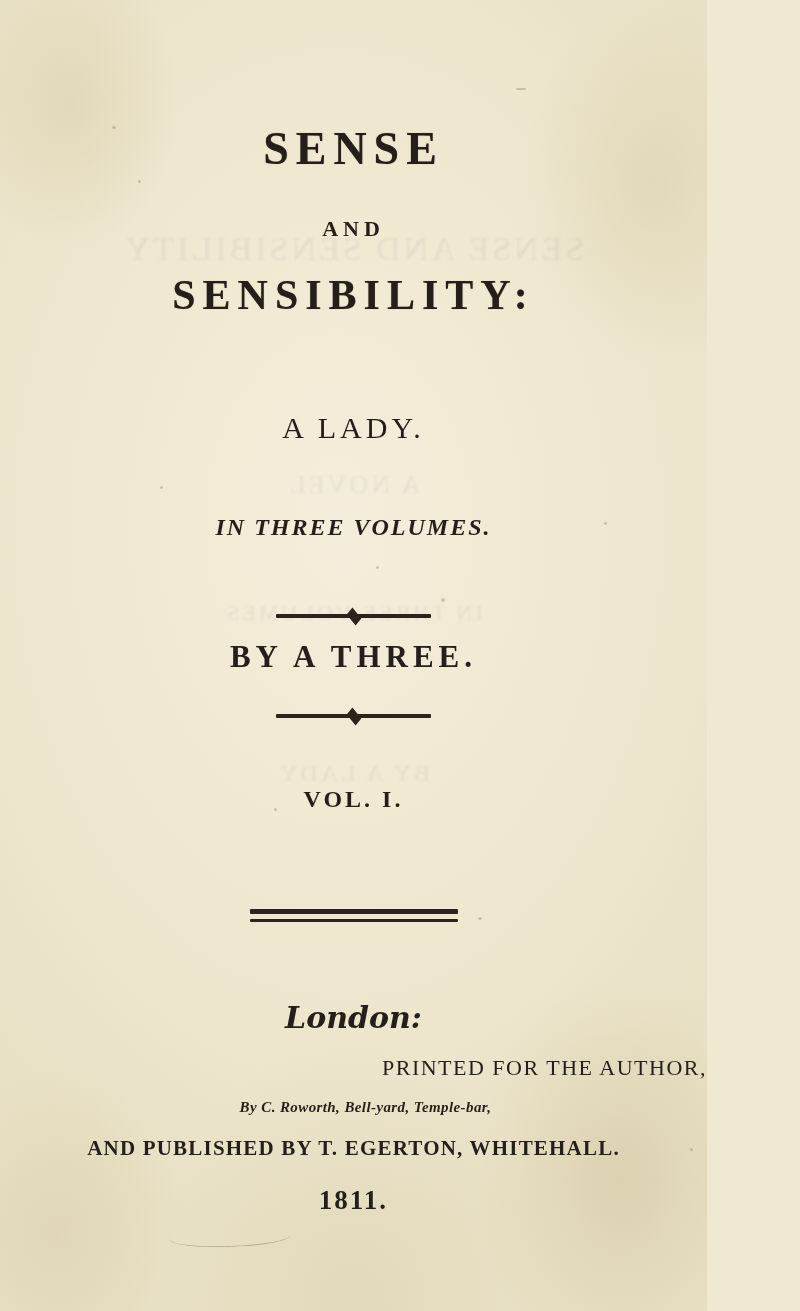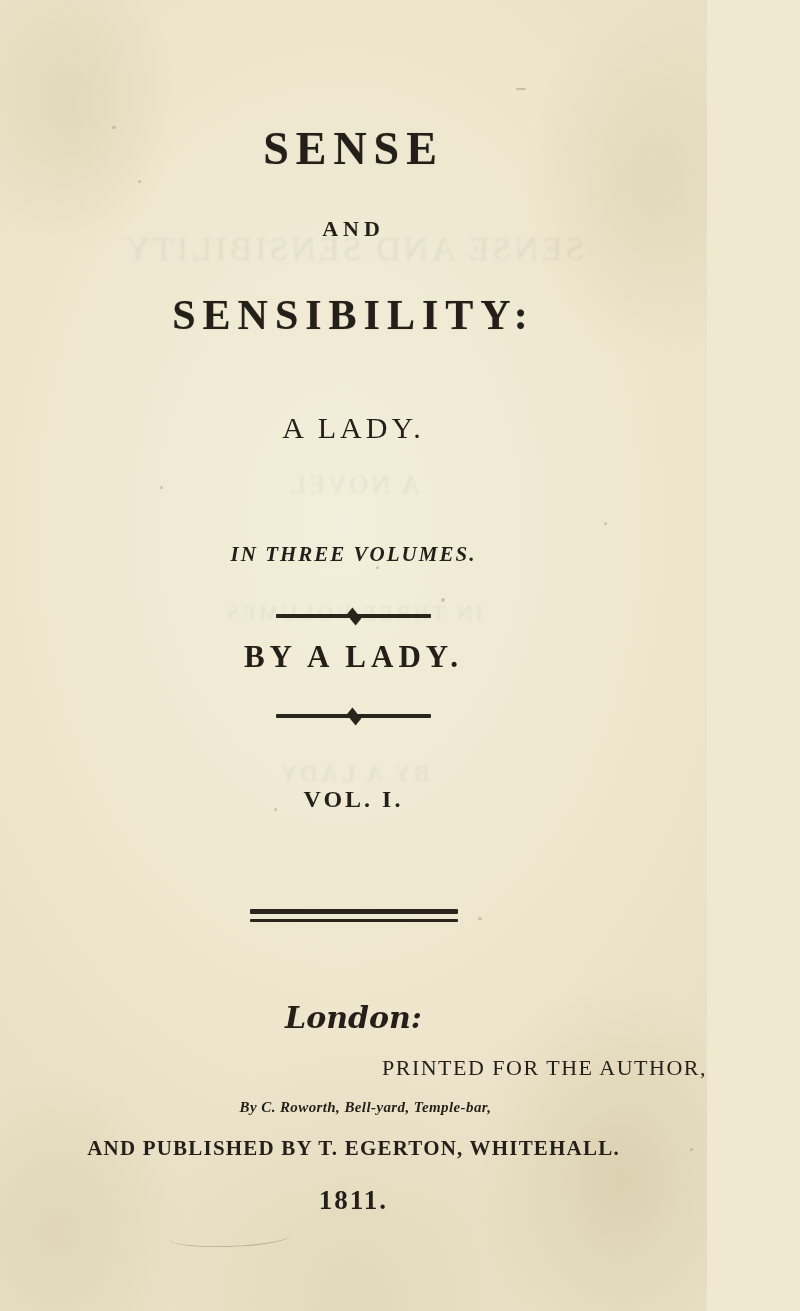--- a/index.html
+++ b/index.html
@@ -81,39 +81,38 @@
     font-weight: 700;
     text-shadow: 0 0 1px rgba(40,34,26,0.35);
   }
   .t-and {
     top: 216px;
     font-size: 22px;
     letter-spacing: 5px;
     font-weight: 700;
   }
   .t-sensibility {
-    top: 291px;
+    top: 271px;
     font-size: 42px;
     letter-spacing: 7px;
     font-weight: 700;
     text-shadow: 0 0 1px rgba(40,34,26,0.35);
   }
   .t-novel {
     top: 411px;
     font-size: 30px;
     letter-spacing: 4px;
     font-weight: 400;
   }
   .t-volumes {
     top: 514px;
-    font-size: 21px;
+    font-size: 24px;
     letter-spacing: 2px;
     font-style: italic;
     font-weight: 600;
-    margin-top: 28px;
   }
   .t-bylady {
     top: 639px;
     font-size: 31px;
     letter-spacing: 5px;
     font-weight: 700;
   }
   .t-vol {
     top: 786px;
     font-size: 24px;
@@ -238,21 +237,21 @@
     <div class="line t-sense">SENSE</div>
     <div class="line t-and">AND</div>
     <div class="line t-sensibility">SENSIBILITY:</div>
     <div class="line t-novel">A LADY.</div>
     <div class="line t-volumes">IN THREE VOLUMES.</div>
 
     <div class="rule-wrap rule1">
       <span class="rule-dash"></span>
     </div>
 
-    <div class="line t-bylady">BY A LADY.</div>
+    <div class="line t-bylady">BY A THREE.</div>
 
     <div class="rule-wrap rule2">
       <span class="rule-dash"></span>
     </div>
 
     <div class="line t-vol">VOL. I.</div>
 
     <div class="rule-wrap dbl">
       <span class="rule-double">
         <i class="a"></i><i class="b"></i>

